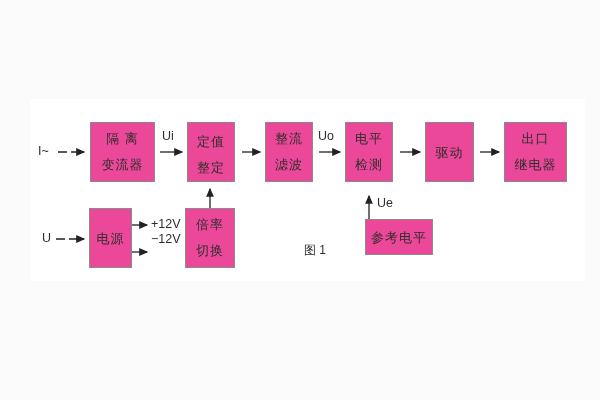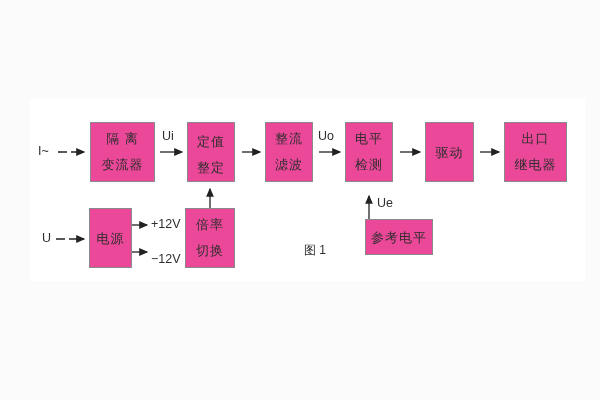--- a/index.html
+++ b/index.html
@@ -44,21 +44,21 @@
   #b-power{left:89px;top:208px;width:43px;height:60px;}
   #b-mult{left:185px;top:208px;width:50px;height:60px;}
   #b-ref{left:333px;top:219px;width:68px;height:36px;margin-left:32px;}
   
   #l-i{left:38px;top:144px;}
   #l-u{left:42px;top:231px;}
   #l-ui{left:154px;top:129px;width:28px;}
   #l-uo{left:312px;top:129px;width:28px;}
   #l-ue{left:377px;top:196px;}
   #l-p12{left:151px;top:217px;}
-  #l-m12{left:151px;top:252px;text-align:center;}
+  #l-m12{left:151px;top:232px;text-align:center;}
   #l-cap{left:304px;top:243px;font-size:12px;}
 </style>
 </head>
 <body>
 
 <div class="stage">
   <div class="panel"></div>
 
   <svg class="wires" width="600" height="400" viewBox="0 0 600 400">
     <defs>

